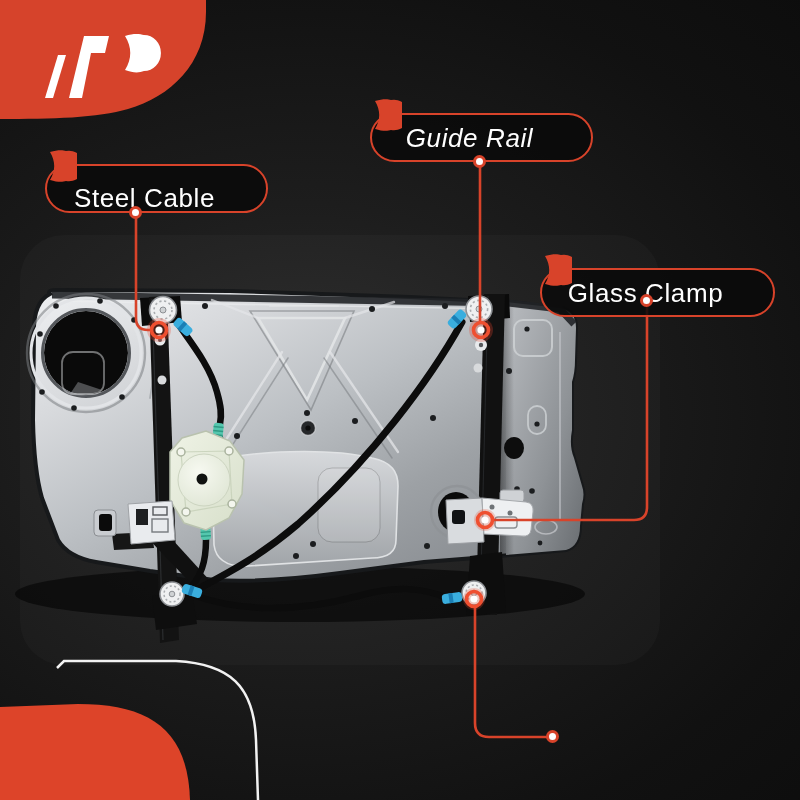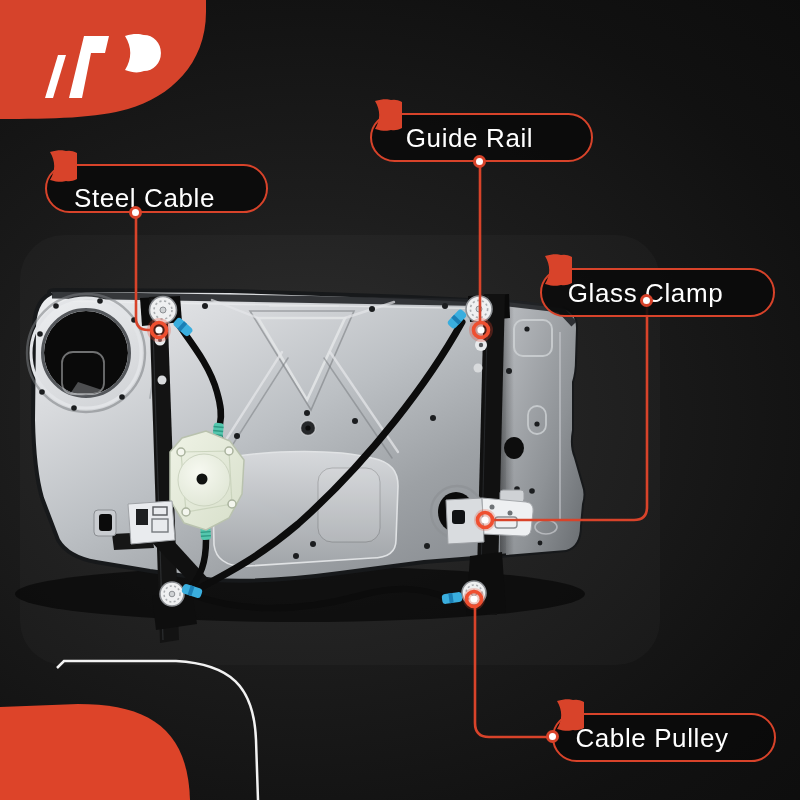--- a/index.html
+++ b/index.html
@@ -16,21 +16,21 @@
     background:rgba(10,10,10,0.88);
     display:flex;align-items:center;justify-content:center;
     padding:0 40px 0 16px;z-index:2;
   }
   .pill-text{
     color:#ffffff;font-size:26px;letter-spacing:0.6px;font-weight:400;
     white-space:nowrap;line-height:1;
   }
   .pill-tab{position:absolute;right:-6px;top:50%;transform:translateY(-50%);width:30px;height:33px;}
   .pill-steel{left:45px;top:164px;width:223px;align-items:flex-end;}
-  .pill-guide{left:370px;top:113px;width:223px;}
+  .pill-guide{left:370px;top:113px;width:223px;font-style:italic;}
   .pill-glass{left:540px;top:252px;width:235px;margin-top:16px;}
   .pill-pulley{left:552px;top:713px;width:224px;}
   .pill-dot{
     position:absolute;width:7px;height:7px;border-radius:50%;
     background:#ffffff;border:3px solid #d8432a;z-index:3;
   }
   .dot-steel{left:129px;top:206px;}
   .dot-guide{left:473px;top:155px;}
   .dot-glass{left:640px;top:294px;}
   .dot-pulley{left:546px;top:730px;}
@@ -337,25 +337,19 @@
     </svg>
   </div>
 
   <div class="pill pill-glass">
     <span class="pill-text">Glass Clamp</span>
     <svg class="pill-tab" viewBox="0 0 30 33">
       <path d="M3,2.5 C11,0 16,0.5 19,1.5 A15.3,15.3 0 1 1 19,31.5 C16,32.5 11,33 3,30.5 C8.6,21.5 8.6,11.5 3,2.5 Z" fill="#d8432a"></path>
     </svg>
   </div>
 
-  <div class="pill pill-pulley">
-    <span class="pill-text">Cable Pulley</span>
-    <svg class="pill-tab" viewBox="0 0 30 33">
-      <path d="M3,2.5 C11,0 16,0.5 19,1.5 A15.3,15.3 0 1 1 19,31.5 C16,32.5 11,33 3,30.5 C8.6,21.5 8.6,11.5 3,2.5 Z" fill="#d8432a"></path>
-    </svg>
-  </div>
 
   <span class="pill-dot dot-steel"></span>
   <span class="pill-dot dot-guide"></span>
   <span class="pill-dot dot-glass"></span>
   <span class="pill-dot dot-pulley"></span>
 
 </div>
 
 </body></html>

